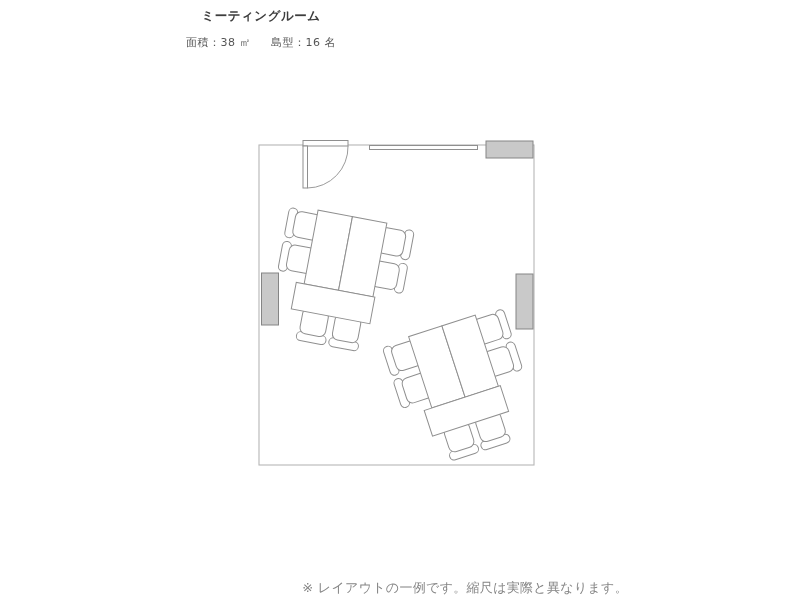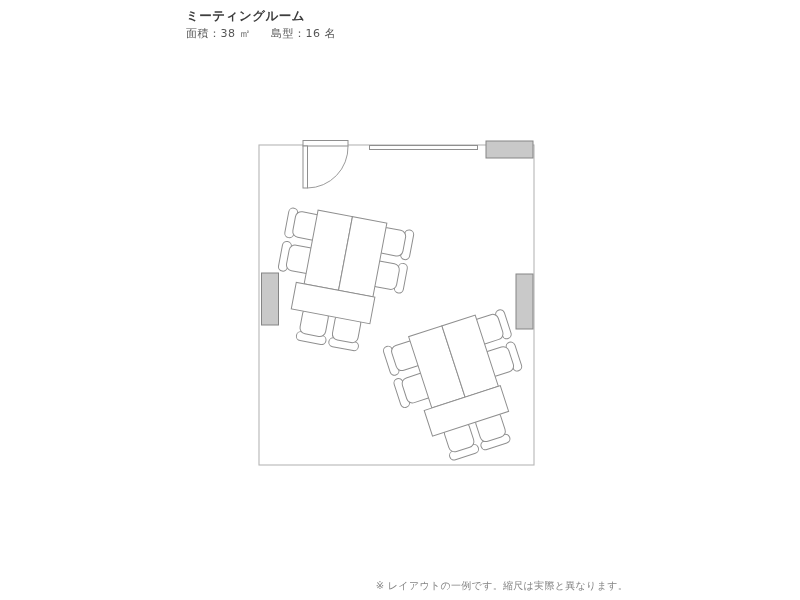--- a/index.html
+++ b/index.html
@@ -4,31 +4,32 @@
 <style>
   html,body{margin:0;padding:0;}
   body{
     width:800px;height:600px;position:relative;overflow:hidden;
     background:#ffffff;
     font-family:"DejaVu Sans","Liberation Sans",sans-serif;
   }
   .header{position:absolute;left:186px;top:8px;}
   .title{
     font-size:12.5px;font-weight:700;color:#3d3d3d;letter-spacing:0.5px;
-    margin:0 0 1px 0;
+    margin:0 0 10px 0;
+    text-align:center;
   }
   .specs{display:flex;gap:20px;font-size:11px;color:#555555;letter-spacing:0.5px;}
   .floorplan{position:absolute;left:0;top:0;}
   .room{fill:#ffffff;stroke:#b6b6b6;stroke-width:1.1;}
   .furn{fill:#ffffff;stroke:#8f8f8f;stroke-width:1;}
   .arc{fill:none;stroke:#9b9b9b;stroke-width:1;}
   .fixture{stroke:#858585;stroke-width:1;}
   .footer-note{
     position:absolute;right:172px;top:579px;
-    font-size:10px;color:#858585;letter-spacing:0.3px;white-space:nowrap;
+    font-size:13px;color:#858585;letter-spacing:0.3px;white-space:nowrap;
   }
 </style>
 </head>
 <body>
 
 <div class="header">
   <h1 class="title">ミーティングルーム</h1>
   <div class="specs">
     <span>面積：38 ㎡</span>
     <span>島型：16 名</span>

